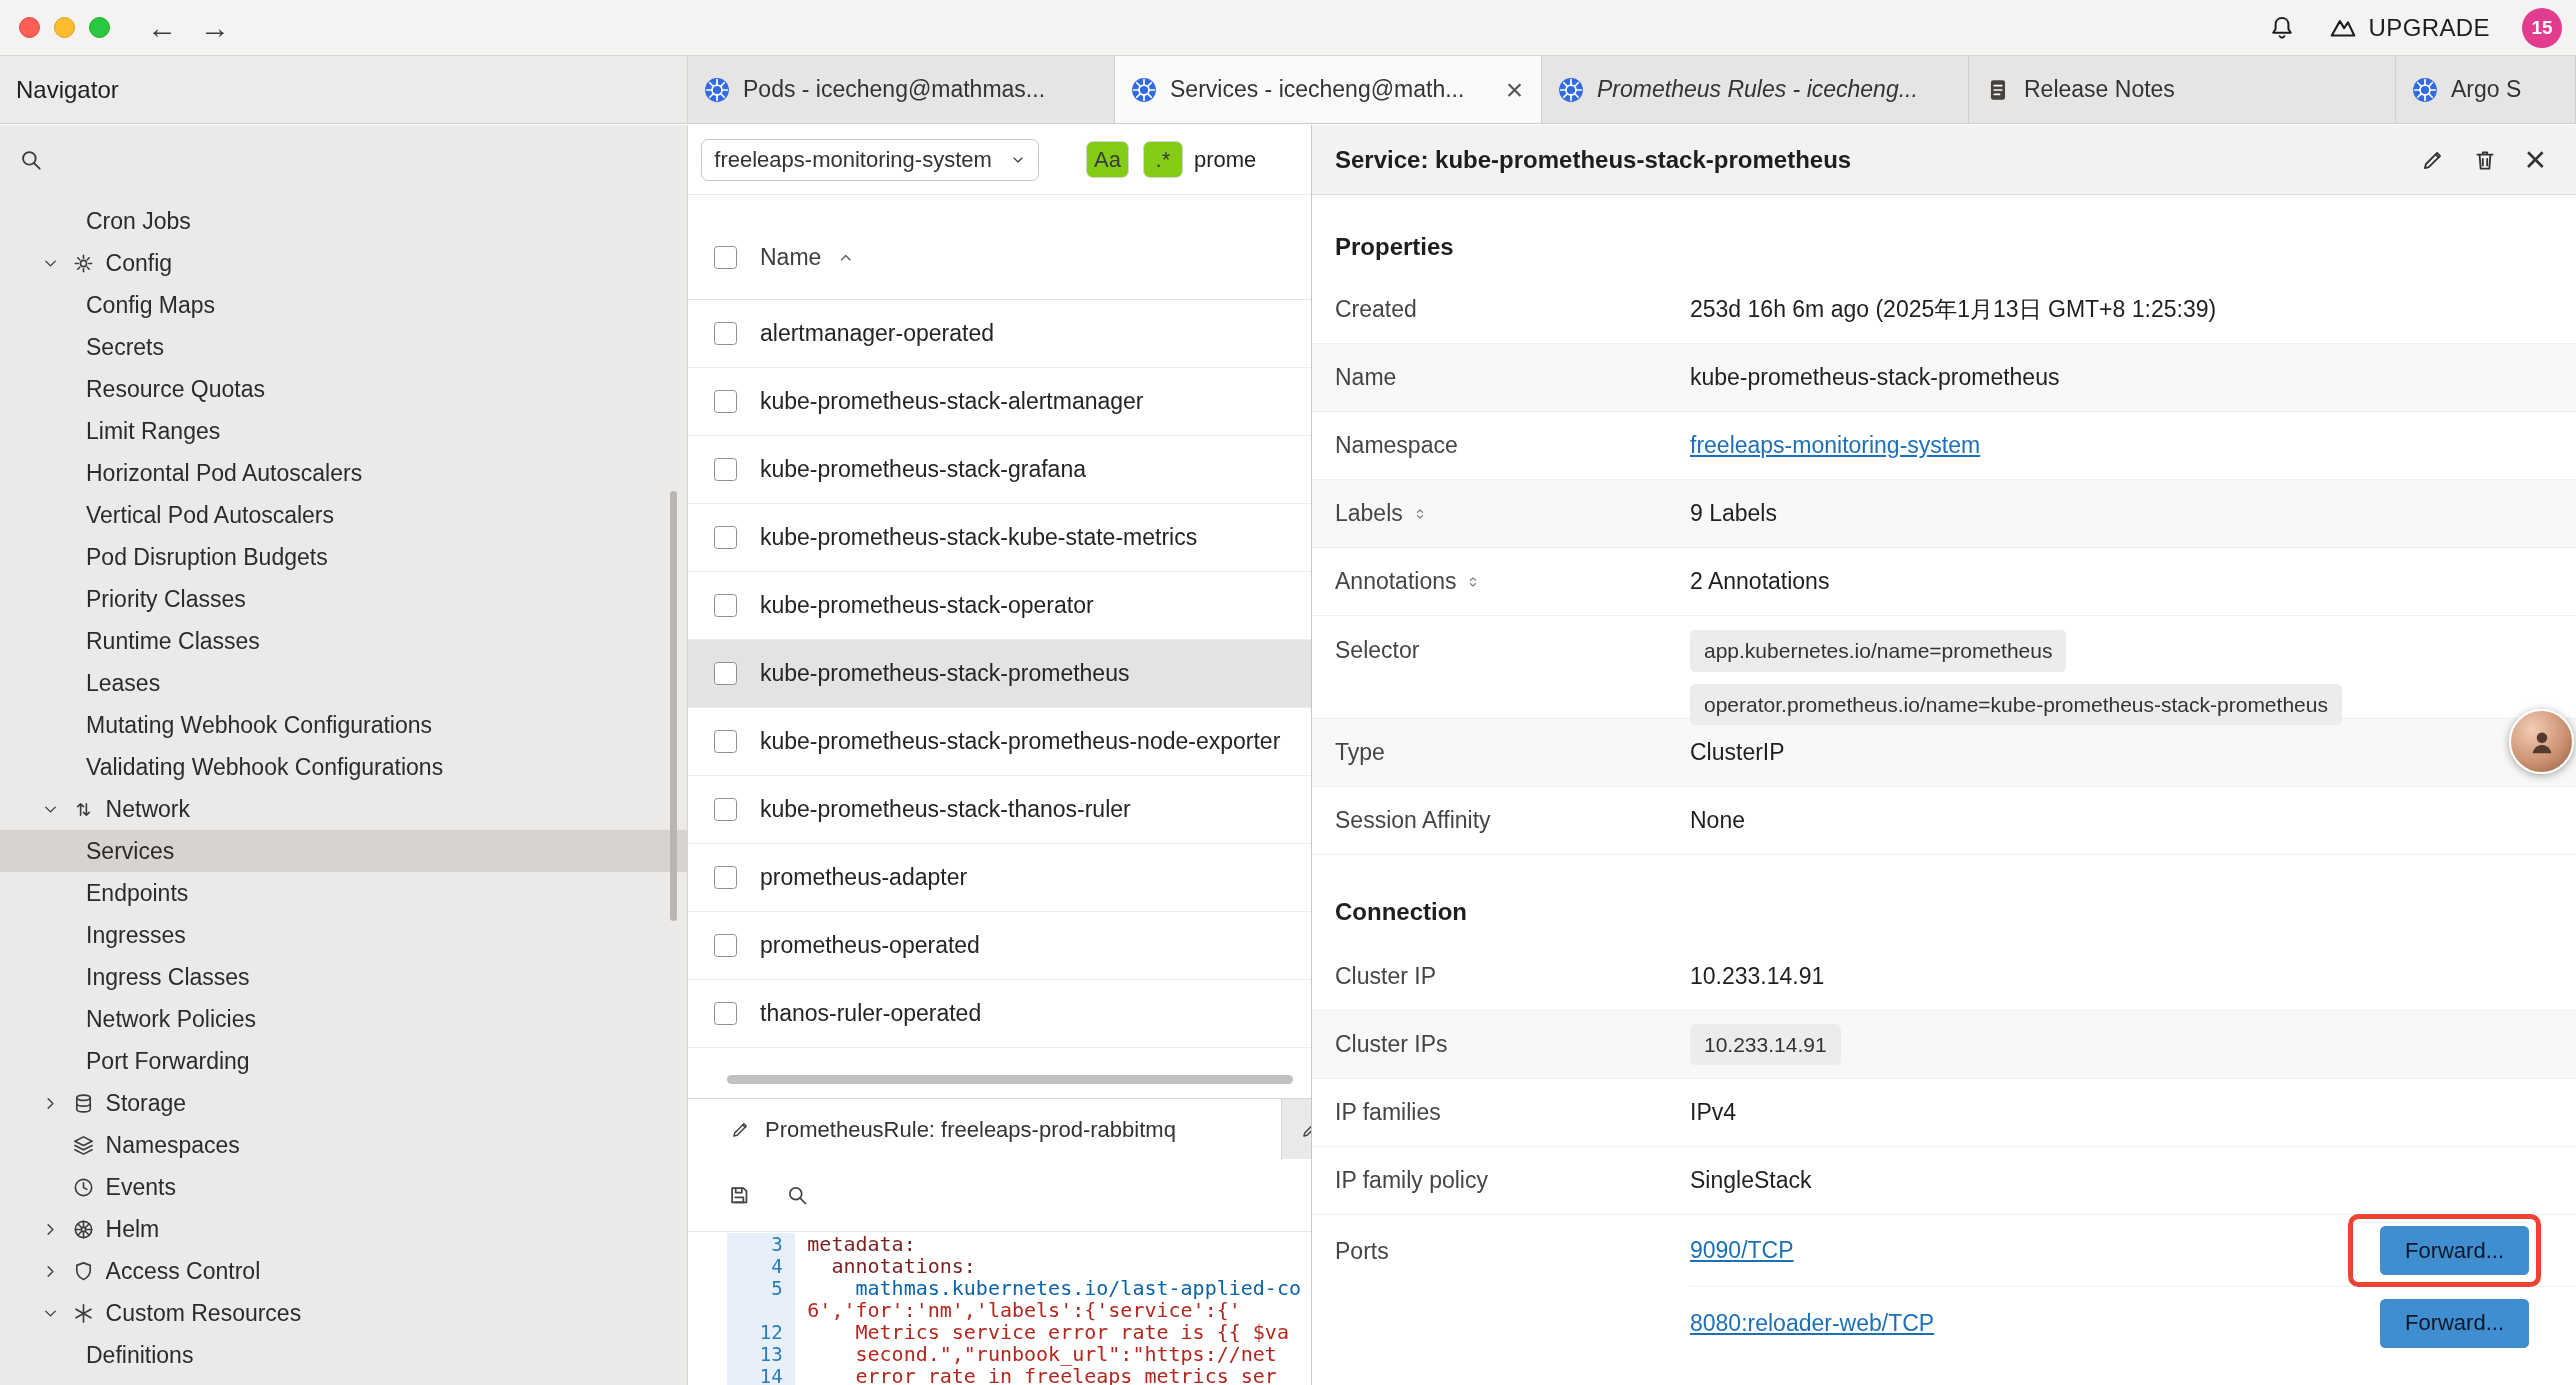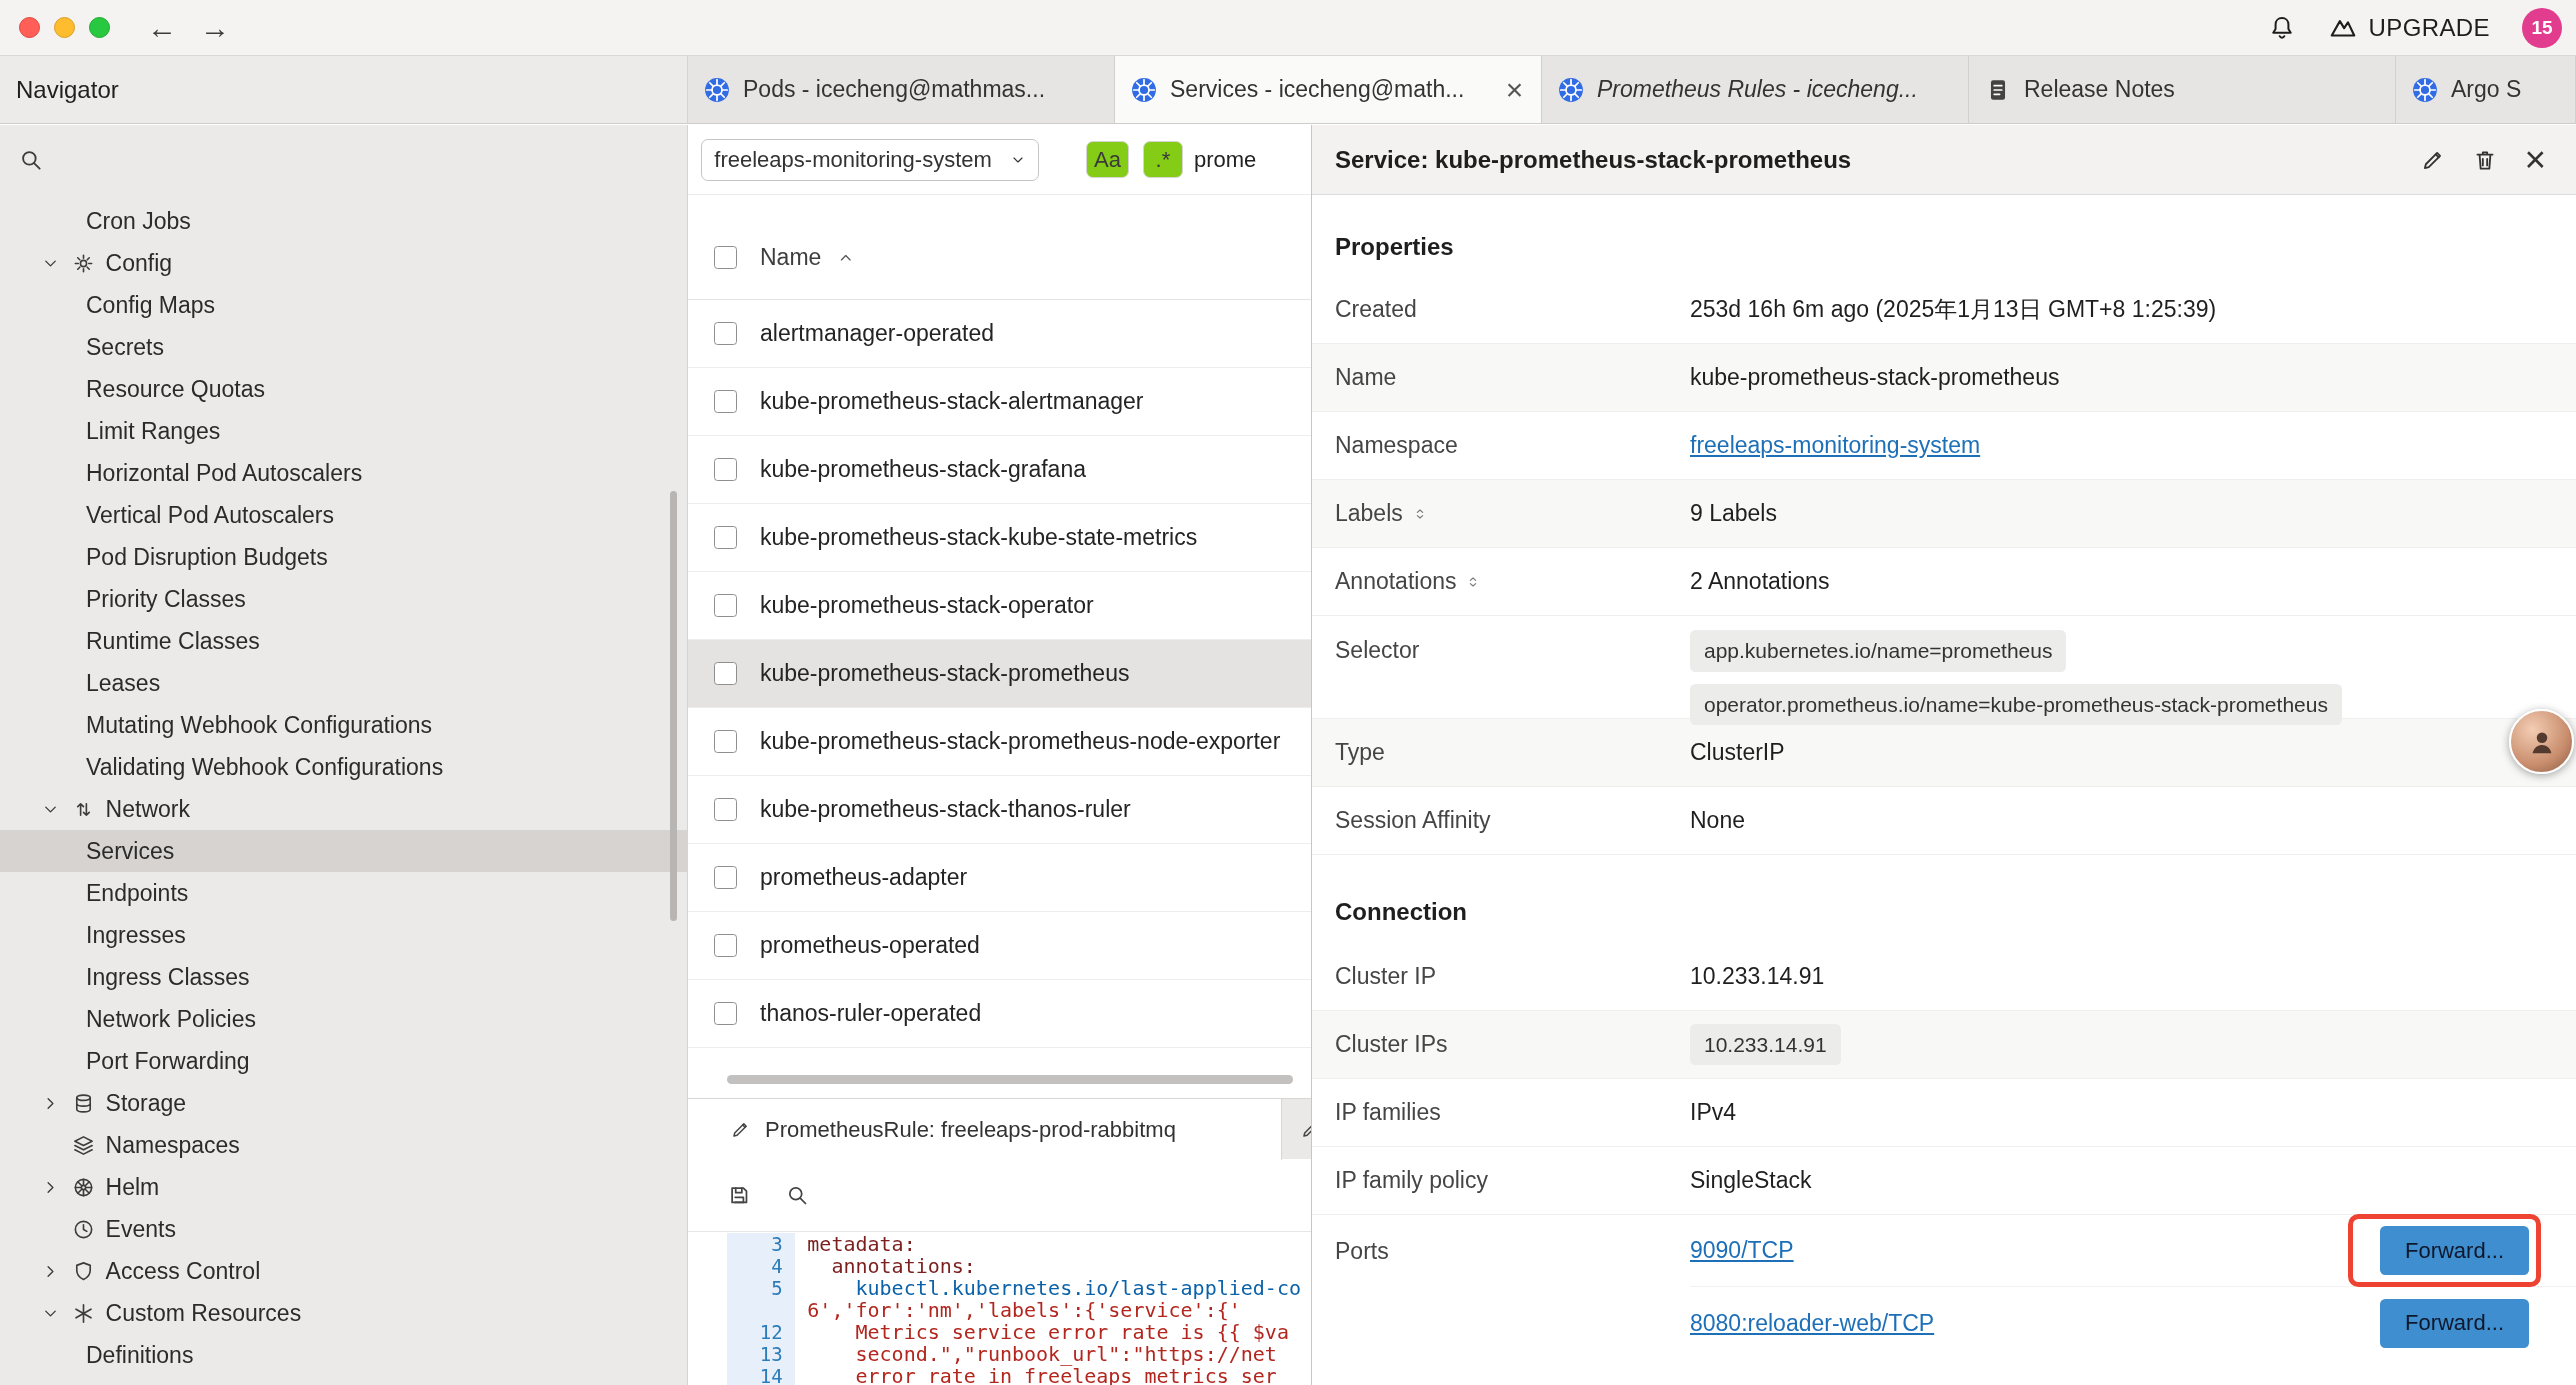--- a/index.html
+++ b/index.html
@@ -377,40 +377,40 @@
       <div class="tree-item parent">
         <span class="tchev"></span>
         <span class="ticon">
             <svg class="ic" viewBox="0 0 26 26" width="23" height="23">
               <use href="#layers"></use>
             </svg>
           </span>
         <span>Namespaces</span>
       </div>
       <div class="tree-item parent">
+        <span class="tchev"></span>
+        <span class="ticon">
+            <svg class="ic" viewBox="0 0 26 26" width="23" height="23">
+              <use href="#clock"></use>
+            </svg>
+          </span>
+        <span>Events</span>
+      </div>
+      <div class="tree-item parent">
         <span class="tchev">
             <svg class="ic ic22" viewBox="0 0 22 22" width="19" height="19">
               <use href="#chev-right"></use>
             </svg>
           </span>
         <span class="ticon">
             <svg class="ic" viewBox="0 0 26 26" width="23" height="23">
               <use href="#helm-wheel"></use>
             </svg>
           </span>
         <span>Helm</span>
-      </div>
-      <div class="tree-item parent">
-        <span class="tchev"></span>
-        <span class="ticon">
-            <svg class="ic" viewBox="0 0 26 26" width="23" height="23">
-              <use href="#clock"></use>
-            </svg>
-          </span>
-        <span>Events</span>
       </div>
       <div class="tree-item parent">
         <span class="tchev">
             <svg class="ic ic22" viewBox="0 0 22 22" width="19" height="19">
               <use href="#chev-right"></use>
             </svg>
           </span>
         <span class="ticon">
             <svg class="ic" viewBox="0 0 26 26" width="23" height="23">
               <use href="#shield"></use>
@@ -539,21 +539,21 @@
       <span class="iconwrap">
           <svg class="ic ic28" viewBox="0 0 28 28" width="24.6" height="24.6">
             <use href="#search"></use>
           </svg>
         </span>
     </div>
 
     <div class="editor">
       <div class="code-line"><span class="ln">3</span><span class="ct key">metadata:</span></div>
       <div class="code-line"><span class="ln">4</span><span class="ct key">  annotations:</span></div>
-      <div class="code-line"><span class="ln">5</span><span class="ct path">    kubectl.kubernetes.io/last-applied-co</span></div>
+      <div class="code-line"><span class="ln">5</span><span class="ct path">    mathmas.kubernetes.io/last-applied-co</span></div>
       <div class="code-line"><span class="ln"></span><span class="ct str">6','for':'nm','labels':{'service':{'</span></div>
       <div class="code-line"><span class="ln">12</span><span class="ct str">    Metrics service error rate is {{ $va</span></div>
       <div class="code-line"><span class="ln">13</span><span class="ct str">    second.","runbook_url":"https://net</span></div>
       <div class="code-line"><span class="ln">14</span><span class="ct str">    error rate in freeleaps metrics ser</span></div>
     </div>
   </main>
 
   <section class="drawer">
     <div class="drawer-header">
       <span class="drawer-title">Service: kube-prometheus-stack-prometheus</span>

